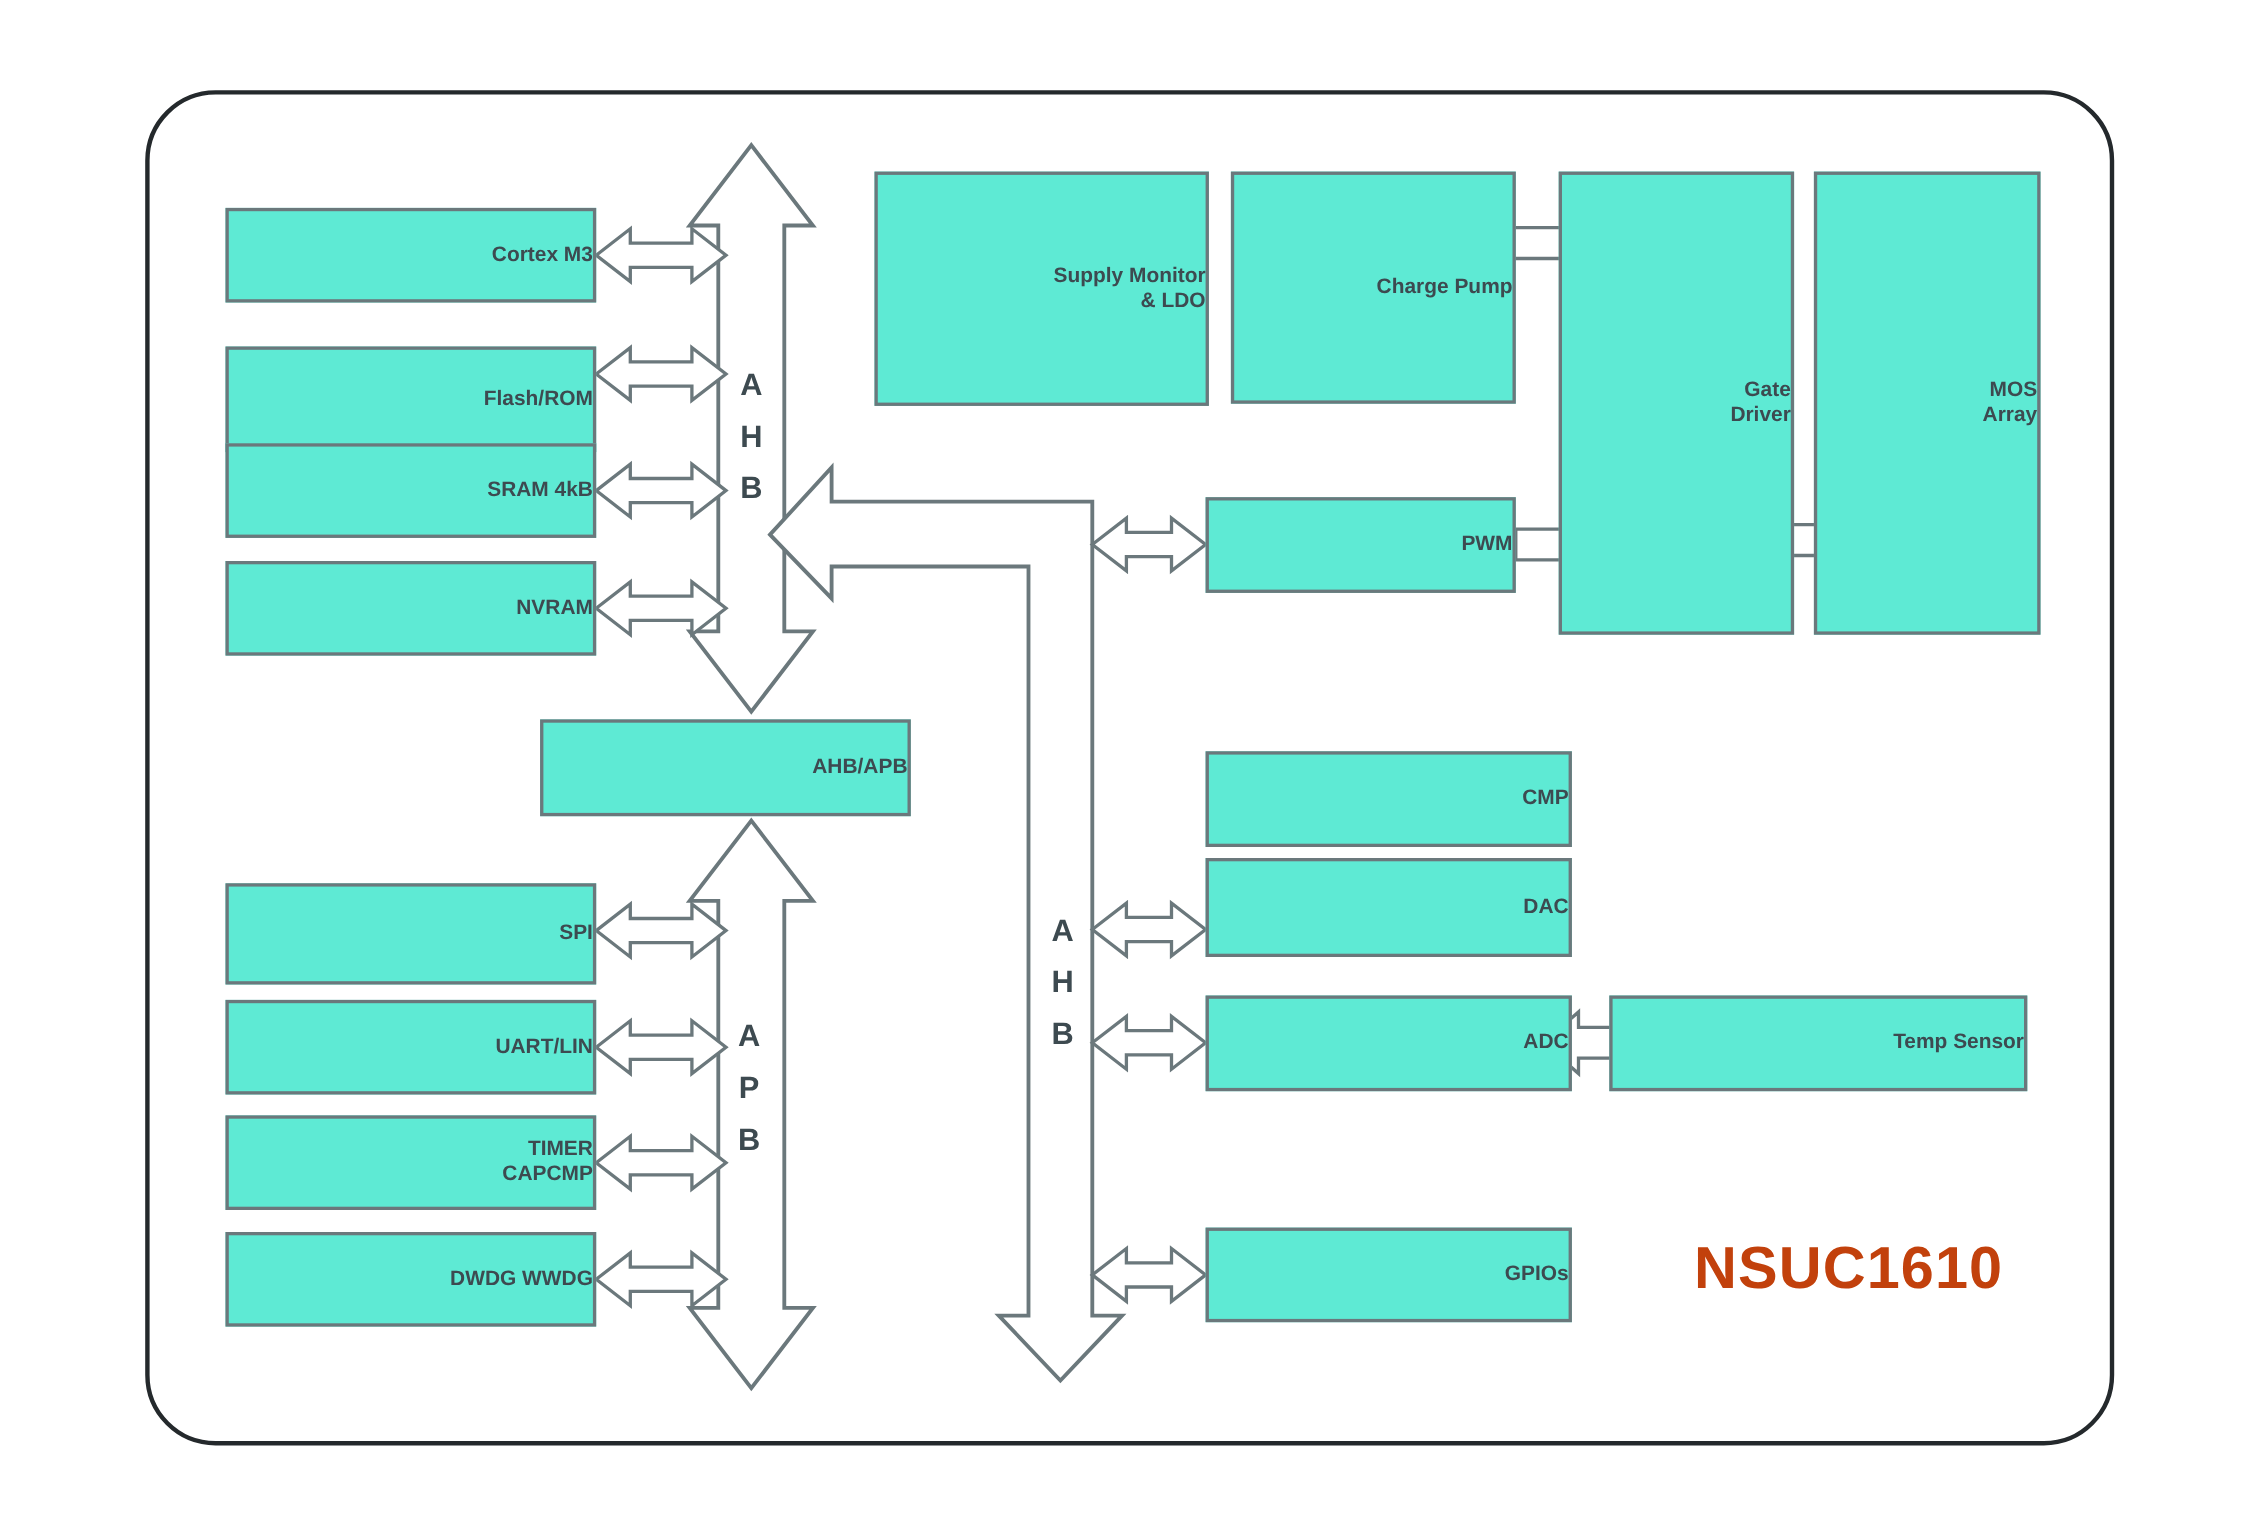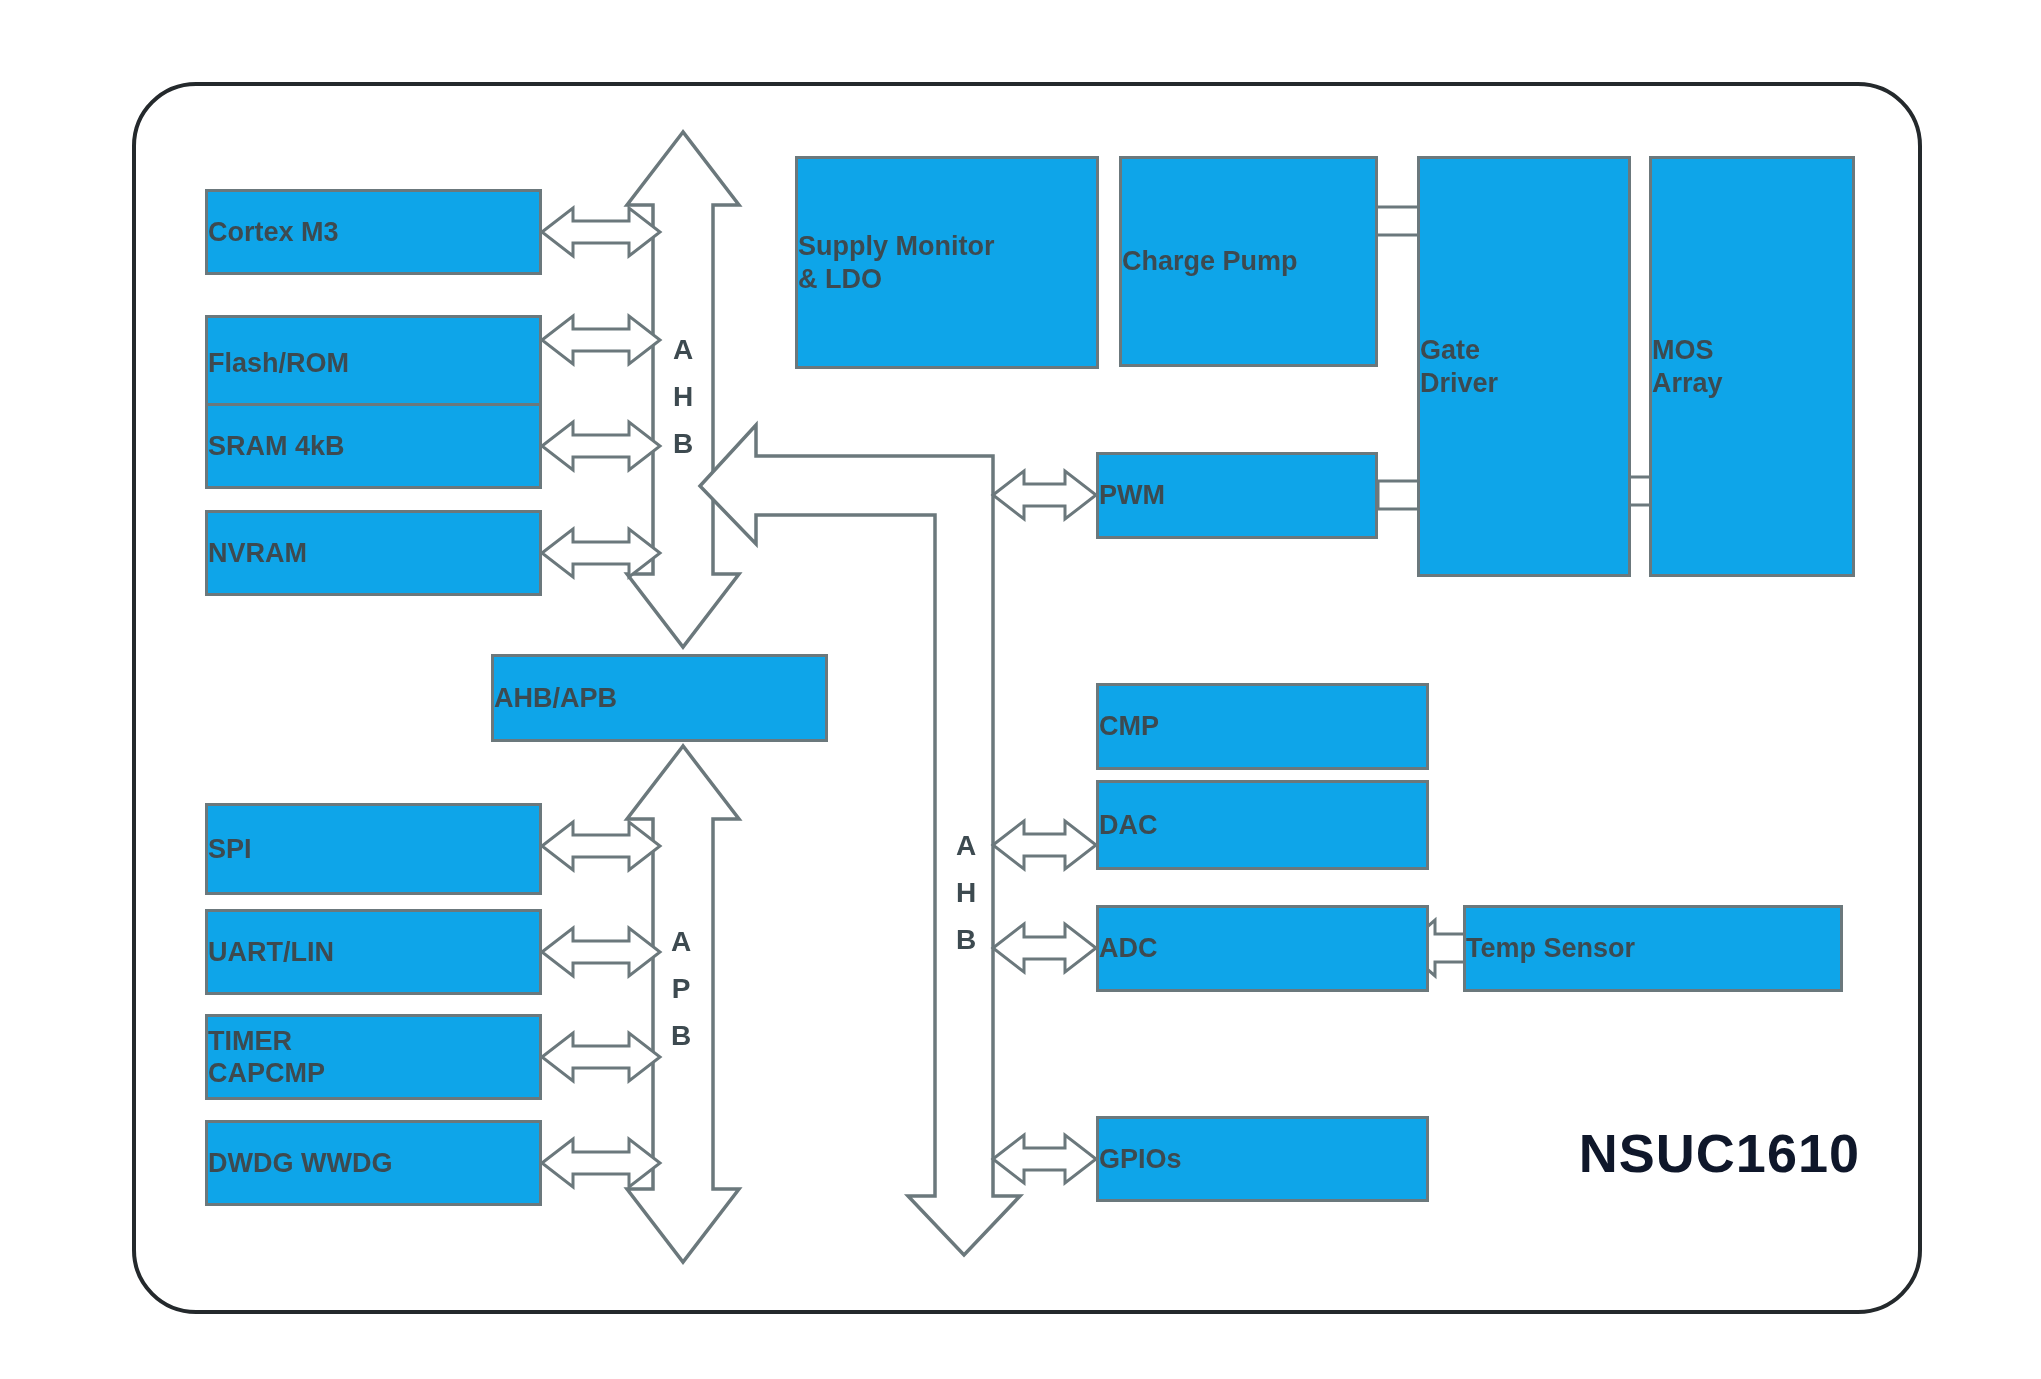--- a/index.html
+++ b/index.html
@@ -22,48 +22,48 @@
   }
   .arrows {
     position: absolute;
     left: 0; top: 0;
     width: 2041px; height: 1379px;
   }
   .box {
     position: absolute;
     box-sizing: border-box;
     border: 3px solid #6b787c;
-    background: #0ea5e9;
+    background: #5eead4;
     display: flex;
     flex-direction: column;
-    align-items: flex-start;
+    align-items: flex-end;
     justify-content: center;
     text-align: center;
     color: #3d4a50;
-    font-size: 27px;
+    font-size: 19px;
     font-weight: 700;
     line-height: 1.2;
   }
   .bus-label {
     position: absolute;
     display: flex;
     flex-direction: column;
     align-items: center;
     transform: translateX(-50%);
     color: #3d4a50;
     font-size: 28px;
     font-weight: 700;
   }
   .bus-label span { display: block; height: 47px; line-height: 47px; }
   .chip-name {
     position: absolute;
     left: 1540px; top: 1122px;
     width: 320px;
-    text-align: right;
-    color: #0f172a;
+    text-align: left;
+    color: #c2410c;
     font-size: 54px;
     font-weight: 700;
     letter-spacing: 1px;
   }
 </style>
 </head>
 <body>
 
 <div class="canvas">
 

